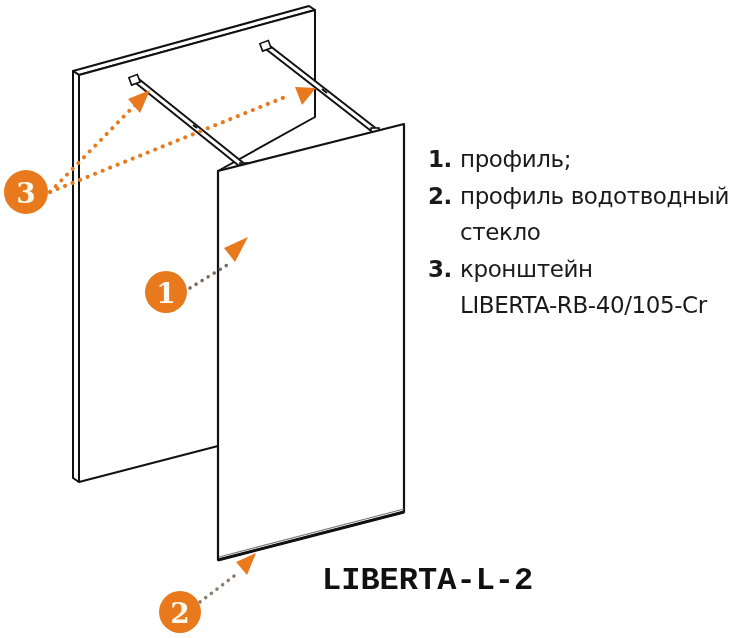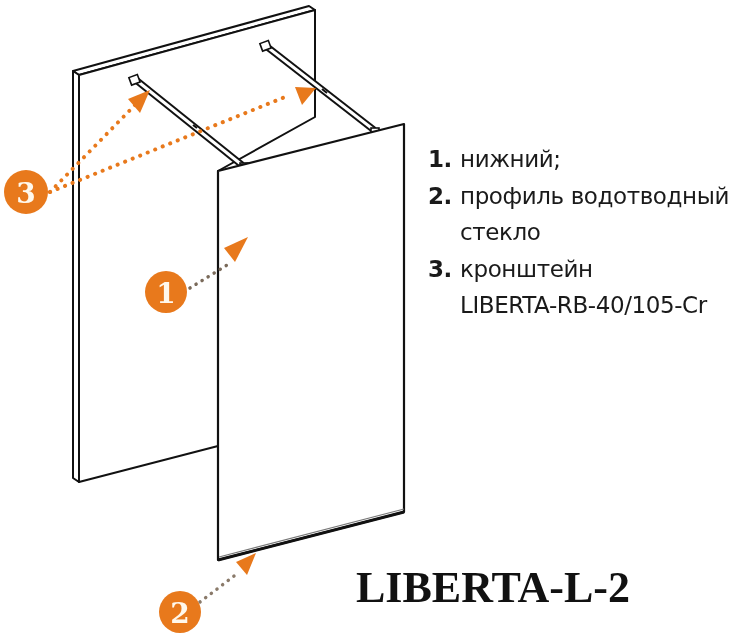--- a/index.html
+++ b/index.html
@@ -2,21 +2,21 @@
 <html><head>
 <meta charset="utf-8">
 <style>
   html, body { margin:0; padding:0; background:#ffffff; }
   body { width:750px; height:638px; position:relative; overflow:hidden; font-family:"DejaVu Sans", sans-serif; }
   #diagram { position:absolute; left:0; top:0; }
   .legend { position:absolute; left:428px; top:141px; font-family:"DejaVu Sans", sans-serif; font-size:23px; line-height:36.5px; color:#1a1a1a; letter-spacing:-0.4px; }
   .legend-item { position:relative; padding-left:32px; white-space:nowrap; }
   .legend-num { position:absolute; left:0; top:0; font-weight:bold; font-size:23px; }
   .legend-line { display:block; }
-  .title { position:absolute; left:322px; top:562px; font-family:Liberation Serif, serif; font-weight:bold; font-size:44px; color:#111; letter-spacing:0px; white-space:nowrap;margin-left:34px; }
+  .title { position:absolute; left:322px; top:562px; font-family:Liberation Mono, monospace; font-weight:bold; font-size:32px; color:#111; letter-spacing:0px; white-space:nowrap; }
   .badge-text { font-family:"DejaVu Serif", serif; font-weight:bold; font-size:28px; fill:#fff8ec; }
 </style>
 </head>
 <body>
 
 <svg id="diagram" width="750" height="638" viewBox="0 0 750 638" xmlns="http://www.w3.org/2000/svg">
 
   <g fill="#fff" stroke="#111" stroke-width="2" stroke-linejoin="round">
     <polygon points="73,71 309,6 315,10 79,75"></polygon>
     <polygon points="73,71 79,75 79,482 73,478"></polygon>
@@ -69,21 +69,21 @@
     <path d="M 200 602 L 238 573" stroke="#8a7a6a" stroke-width="3.5" stroke-dasharray="0.1 7" stroke-linecap="round" fill="none"></path>
     <polygon points="256,553 236,562 247,575" fill="#e8791c"></polygon>
     <circle cx="180" cy="612" r="21" fill="#e8791c"></circle>
     <text class="badge-text" x="180" y="623" text-anchor="middle">2</text>
   </g>
 </svg>
 
 <div class="legend">
   <div class="legend-item">
     <span class="legend-num">1.</span>
-    <span class="legend-line">нижний;</span>
+    <span class="legend-line">профиль;</span>
   </div>
   <div class="legend-item">
     <span class="legend-num">2.</span>
     <span class="legend-line">профиль водотводный</span>
     <span class="legend-line">стекло</span>
   </div>
   <div class="legend-item">
     <span class="legend-num">3.</span>
     <span class="legend-line">кронштейн</span>
     <span class="legend-line">LIBERTA-RB-40/105-Cr</span>

